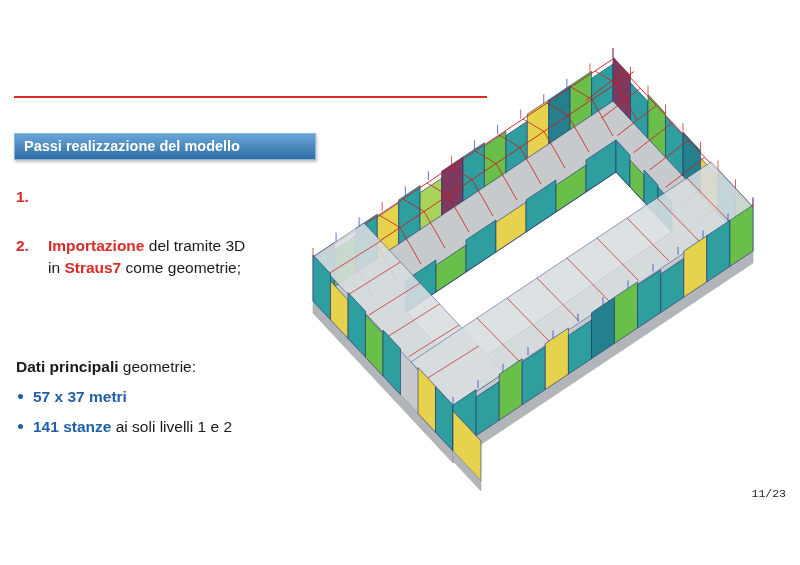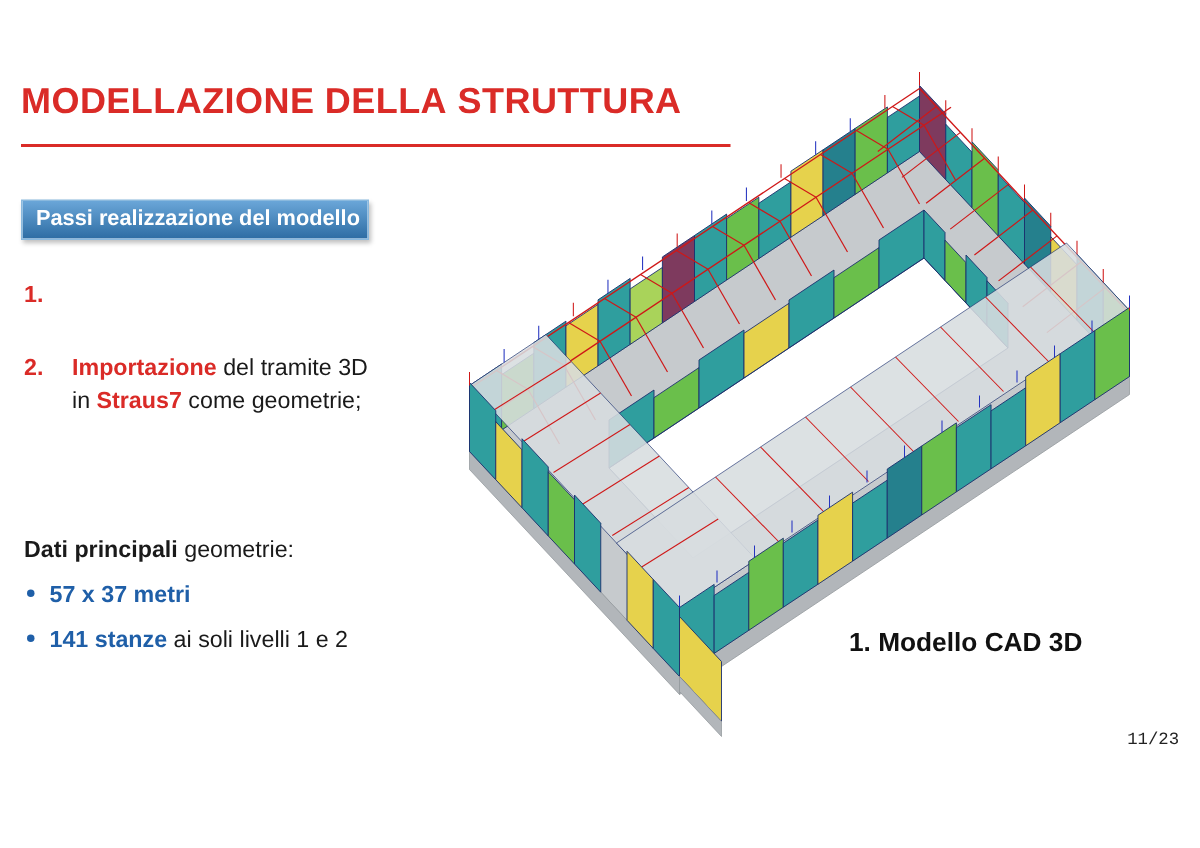--- a/index.html
+++ b/index.html
@@ -2,21 +2,21 @@
 <html style="--title-red: #da2b27; --text-blue: #1f5fa8; --header-blue: #2e6da4; --header-border: #8ab9de;"><head>
 <meta charset="utf-8">
 <style>
   html,body{margin:0;padding:0;background:#fff;}
   body{width:800px;height:565px;font-family:"Liberation Sans",sans-serif;}
   .slide{position:relative;width:800px;height:565px;background:#fff;overflow:hidden;}
   .title{position:absolute;left:14px;top:54px;margin:0;font-size:24px;letter-spacing:.3px;
          color:var(--title-red,#da2b27);font-weight:600;white-space:nowrap;}
   .title .tbold{font-weight:800;}
   .rule{position:absolute;left:14px;top:96px;width:473px;height:2px;background:var(--title-red,#da2b27);}
-  .hbox{position:absolute;left:14px;top:133px;width:232px;height:27px;box-sizing:border-box;
+  .hbox{position:absolute;left:14px;top:133px;width:302px;height:27px;box-sizing:border-box;
         background:linear-gradient(#6aa6d8,var(--header-blue,#2e6da4));
         border:1px solid var(--header-border,#8ab9de);
         color:#fff;font-weight:700;font-size:14.5px;line-height:24px;padding-left:9px;
         box-shadow:1px 2px 3px rgba(0,0,0,.25);}
   .steps{position:absolute;left:16px;top:186px;margin:0;padding:0;list-style:none;
          font-size:15.5px;color:#1a1a1a;width:300px;}
   .steps li{display:flex;margin-bottom:27px;line-height:1.42;}
   .steps .num{color:var(--title-red,#da2b27);font-weight:700;width:32px;flex:none;}
   .rb{color:var(--title-red,#da2b27);font-weight:700;}
   .dati{position:absolute;left:16px;top:358px;font-size:15.5px;color:#1a1a1a;}
@@ -29,21 +29,20 @@
   .model{position:absolute;left:298px;top:40px;width:480px;height:462px;}
   .model svg{width:100%;height:100%;display:block;}
   .caption{position:absolute;left:566px;top:418px;font-size:17.5px;font-weight:700;color:#111;z-index:3;}
   .pageno{position:absolute;right:14px;top:487px;font-size:11.5px;color:#222;font-family:Liberation Mono, monospace;}
 </style>
 </head>
 <body>
 
 <div class="slide">
 
-  <h1 class="title"><span>MODELLAZIONE DELLA</span>&nbsp;<span class="tbold">STRUTTURA</span></h1>
   <div class="rule"></div>
 
   <div class="hbox"><span>Passi realizzazione del modello</span></div>
 
   <ol class="steps">
     <li>
       <span class="num">1.</span>
     </li>
     <li>
       <span class="num">2.</span>
@@ -208,17 +207,16 @@
         <line x1="305" y1="264" x2="305" y2="256" stroke="#2433c0" stroke-width="0.7"></line>
         <line x1="330" y1="247.33333333333331" x2="330" y2="239.33333333333331" stroke="#2433c0" stroke-width="0.7"></line>
         <line x1="355" y1="230.66666666666669" x2="355" y2="222.66666666666669" stroke="#2433c0" stroke-width="0.7"></line>
         <line x1="380" y1="214" x2="380" y2="206" stroke="#2433c0" stroke-width="0.7"></line>
         <line x1="405" y1="197.33333333333331" x2="405" y2="189.33333333333331" stroke="#2433c0" stroke-width="0.7"></line>
         <line x1="430" y1="180.66666666666669" x2="430" y2="172.66666666666669" stroke="#2433c0" stroke-width="0.7"></line>
         <line x1="455" y1="164" x2="455" y2="156" stroke="#2433c0" stroke-width="0.7"></line>
       </svg>
   </div>
 
-  <div class="caption">1. Modello CAD 3D</div>
 
   <div class="pageno">11/23</div>
 
 </div>
 
 </body></html>

